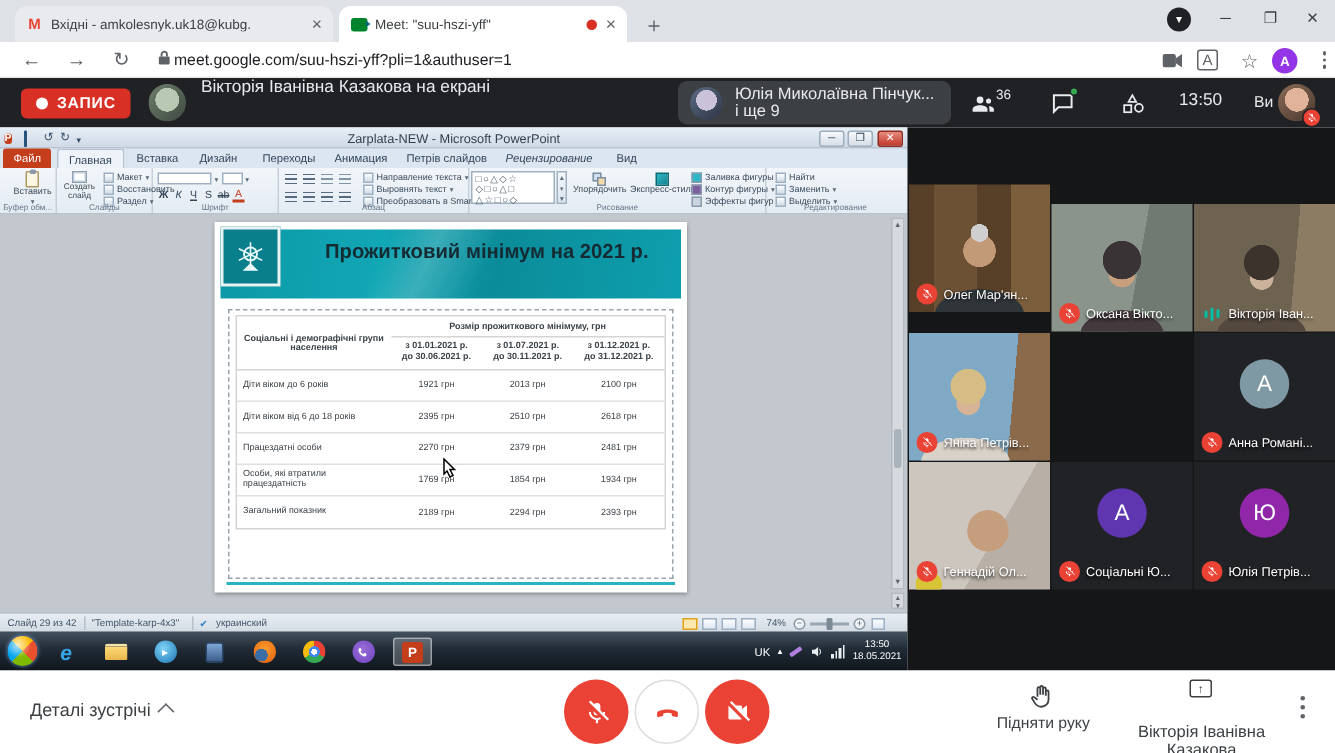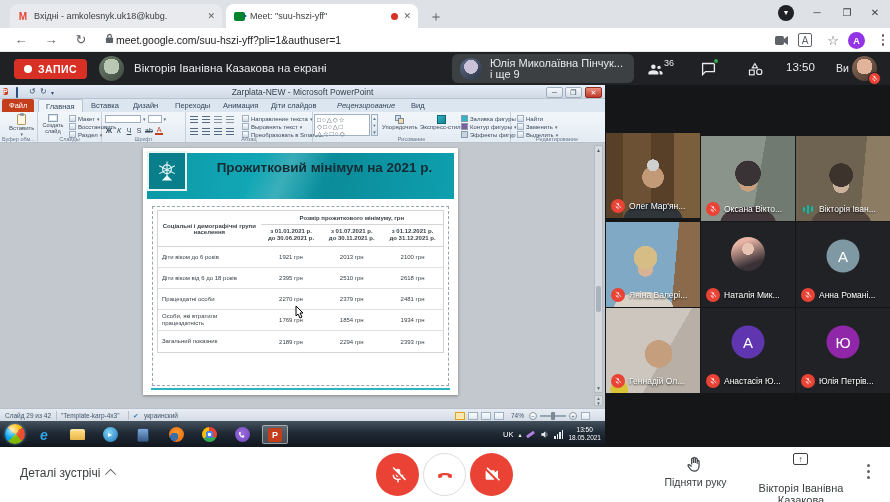--- a/index.html
+++ b/index.html
@@ -31,21 +31,21 @@
   .tb-right { position:absolute; top:3px; width:18px; height:18px; display:flex; align-items:center; justify-content:center; color:#5f6368; }
   .avatarA { border-radius:50%; background:#9334e6; color:#fff; font-size:9px; font-weight:bold; width:17px; height:17px; display:flex; align-items:center; justify-content:center; }
   .kebab { display:flex; flex-direction:column; gap:2px; align-items:center; }
   .kebab i { width:2.5px; height:2.5px; border-radius:50%; background:#5f6368; }
 
   
   #meetbar { left:0; top:52px; width:890px; height:33px; background:#202124; }
   .recbadge { position:absolute; left:14px; top:7px; height:20px; background:#d93025; border-radius:4px; display:flex; align-items:center; gap:6px; padding:0 10px; color:#fff; font-size:10.5px; font-weight:bold; letter-spacing:.5px; }
   .recbadge i { width:8px; height:8px; border-radius:50%; background:#fff; }
   .pres-avatar { position:absolute; left:99px; top:4px; width:25px; height:25px; border-radius:50%; background:radial-gradient(circle 8px at 50% 42%,#b9c8b2 98%,transparent),linear-gradient(135deg,#6d7d6a,#3f4a42); }
-  .pres-banner { position:absolute; left:134px; top:10px; color:#e8eaed; font-size:11.5px; }
+  .pres-banner { position:absolute; left:134px; top:0; color:#e8eaed; font-size:11.5px; }
   .toast { position:absolute; left:452px; top:2px; width:182px; height:29px; background:#3c4043; border-radius:6px; display:flex; align-items:center; gap:8px; padding:0 8px; }
   .toast-av { width:22px; height:22px; border-radius:50%; background:radial-gradient(circle 7px at 50% 40%,#c9c2d8 98%,transparent),linear-gradient(140deg,#5b6b85,#2e3545); flex:none; }
   .toast-txt { font-size:11px; color:#e8eaed; line-height:11px; white-space:nowrap; overflow:hidden; }
   .hdric { position:absolute; top:7px; width:20px; height:20px; display:flex; align-items:center; justify-content:center; }
   .pcount { position:absolute; left:664px; top:6px; color:#e8eaed; font-size:9px; }
   .greendot { position:absolute; right:-1px; top:-1px; width:6px; height:6px; border-radius:50%; background:#34a853; border:1px solid #202124; }
   .clock { position:absolute; left:786px; top:9px; color:#e8eaed; font-size:11.5px; }
   .you-label { position:absolute; left:836px; top:10px; color:#e8eaed; font-size:10.5px; }
   .you-avatar { position:absolute; left:852px; top:4px; width:25px; height:25px; border-radius:50%; background:radial-gradient(circle 8px at 50% 42%,#e0b39a 98%,transparent),linear-gradient(140deg,#8a6a55,#4a3a30); }
   .you-micbadge { position:absolute; left:868px; top:20px; width:13px; height:13px; border-radius:50%; background:#ea4335; display:flex; align-items:center; justify-content:center; border:1.5px solid #202124; }
@@ -283,21 +283,21 @@
       <div class="pptwin close" style="right:3px;">✕</div>
     </div>
 
     <div id="ppt-tabs" class="abs">
       <div class="rtab file" style="left:2px;">Файл</div>
       <div class="rtab active" style="left:38px;">Главная</div>
       <div class="rtab" style="left:84px;">Вставка</div>
       <div class="rtab" style="left:126px;">Дизайн</div>
       <div class="rtab" style="left:168px;">Переходы</div>
       <div class="rtab" style="left:216px;">Анимация</div>
-      <div class="rtab" style="left:264px;">Діти слайдов</div>
+      <div class="rtab" style="left:264px;">Петрів слайдов</div>
       <div class="rtab" style="left:330px;font-style:italic;">Рецензирование</div>
       <div class="rtab" style="left:404px;">Вид</div>
       <div class="ribbon-help">?</div>
     </div>
 
     <div id="ribbon" class="abs">
 
       <div class="grp" style="left:0; width:38px;">
         <div class="bigbtn" style="left:9px; top:2px;">
           <span class="clip-ic"></span>
@@ -572,21 +572,21 @@
   </div>
 
   <div class="cursor">
     <svg width="10" height="14" viewBox="0 0 10 14">
         <path d="M1 1l7 7H5l2 4-2 1-2-4-2 2z" fill="#fff" stroke="#000" stroke-width="1"></path>
       </svg>
   </div>
 
   <div id="videopanel" class="abs">
 
-    <div class="tile p1" style="left:1px; top:48px;">
+    <div class="tile p1" style="left:1px; top:38px;">
       <div class="nameplate">
           <span class="micoff">
             <svg width="8" height="8" viewBox="0 0 24 24">
               <path fill="#fff" d="M12 14.5a3 3 0 0 0 3-3v-5a3 3 0 0 0-6 0v5a3 3 0 0 0 3 3zm5.5-3a5.5 5.5 0 0 1-11 0H4.8a7.2 7.2 0 0 0 6.2 7.1V21.5h2v-2.9a7.2 7.2 0 0 0 6.2-7.1z"></path>
               <line x1="4" y1="3" x2="21" y2="20" stroke="#ea4335" stroke-width="4"></line>
               <line x1="5.5" y1="2" x2="22" y2="18.5" stroke="#fff" stroke-width="2"></line>
             </svg>
           </span>
           <span>Олег Мар'ян...</span>
         </div>
@@ -616,34 +616,21 @@
 
     <div class="tile p4" style="left:1px; top:137px;">
       <div class="nameplate">
           <span class="micoff">
             <svg width="8" height="8" viewBox="0 0 24 24">
               <path fill="#fff" d="M12 14.5a3 3 0 0 0 3-3v-5a3 3 0 0 0-6 0v5a3 3 0 0 0 3 3zm5.5-3a5.5 5.5 0 0 1-11 0H4.8a7.2 7.2 0 0 0 6.2 7.1V21.5h2v-2.9a7.2 7.2 0 0 0 6.2-7.1z"></path>
               <line x1="4" y1="3" x2="21" y2="20" stroke="#ea4335" stroke-width="4"></line>
               <line x1="5.5" y1="2" x2="22" y2="18.5" stroke="#fff" stroke-width="2"></line>
             </svg>
           </span>
-          <span>Яніна Валері...</span>
-        </div>
-    </div>
-    <div class="tile" style="left:96px; top:137px;">
-      <div class="photo-av"></div>
-      <div class="nameplate">
-          <span class="micoff">
-            <svg width="8" height="8" viewBox="0 0 24 24">
-              <path fill="#fff" d="M12 14.5a3 3 0 0 0 3-3v-5a3 3 0 0 0-6 0v5a3 3 0 0 0 3 3zm5.5-3a5.5 5.5 0 0 1-11 0H4.8a7.2 7.2 0 0 0 6.2 7.1V21.5h2v-2.9a7.2 7.2 0 0 0 6.2-7.1z"></path>
-              <line x1="4" y1="3" x2="21" y2="20" stroke="#ea4335" stroke-width="4"></line>
-              <line x1="5.5" y1="2" x2="22" y2="18.5" stroke="#fff" stroke-width="2"></line>
-            </svg>
-          </span>
-          <span>Наталія Мик...</span>
+          <span>Яніна Петрів...</span>
         </div>
     </div>
     <div class="tile" style="left:191px; top:137px;">
       <div class="initial-av" style="background:#7e99a3;">A</div>
       <div class="nameplate">
           <span class="micoff">
             <svg width="8" height="8" viewBox="0 0 24 24">
               <path fill="#fff" d="M12 14.5a3 3 0 0 0 3-3v-5a3 3 0 0 0-6 0v5a3 3 0 0 0 3 3zm5.5-3a5.5 5.5 0 0 1-11 0H4.8a7.2 7.2 0 0 0 6.2 7.1V21.5h2v-2.9a7.2 7.2 0 0 0 6.2-7.1z"></path>
               <line x1="4" y1="3" x2="21" y2="20" stroke="#ea4335" stroke-width="4"></line>
               <line x1="5.5" y1="2" x2="22" y2="18.5" stroke="#fff" stroke-width="2"></line>
@@ -668,21 +655,21 @@
     <div class="tile" style="left:96px; top:223px;">
       <div class="initial-av" style="background:#5f36b0;">А</div>
       <div class="nameplate">
           <span class="micoff">
             <svg width="8" height="8" viewBox="0 0 24 24">
               <path fill="#fff" d="M12 14.5a3 3 0 0 0 3-3v-5a3 3 0 0 0-6 0v5a3 3 0 0 0 3 3zm5.5-3a5.5 5.5 0 0 1-11 0H4.8a7.2 7.2 0 0 0 6.2 7.1V21.5h2v-2.9a7.2 7.2 0 0 0 6.2-7.1z"></path>
               <line x1="4" y1="3" x2="21" y2="20" stroke="#ea4335" stroke-width="4"></line>
               <line x1="5.5" y1="2" x2="22" y2="18.5" stroke="#fff" stroke-width="2"></line>
             </svg>
           </span>
-          <span>Анастасія Ю...</span>
+          <span>Соціальні Ю...</span>
         </div>
     </div>
     <div class="tile" style="left:191px; top:223px;">
       <div class="initial-av" style="background:#9027a8;">Ю</div>
       <div class="nameplate">
           <span class="micoff">
             <svg width="8" height="8" viewBox="0 0 24 24">
               <path fill="#fff" d="M12 14.5a3 3 0 0 0 3-3v-5a3 3 0 0 0-6 0v5a3 3 0 0 0 3 3zm5.5-3a5.5 5.5 0 0 1-11 0H4.8a7.2 7.2 0 0 0 6.2 7.1V21.5h2v-2.9a7.2 7.2 0 0 0 6.2-7.1z"></path>
               <line x1="4" y1="3" x2="21" y2="20" stroke="#ea4335" stroke-width="4"></line>
               <line x1="5.5" y1="2" x2="22" y2="18.5" stroke="#fff" stroke-width="2"></line>

